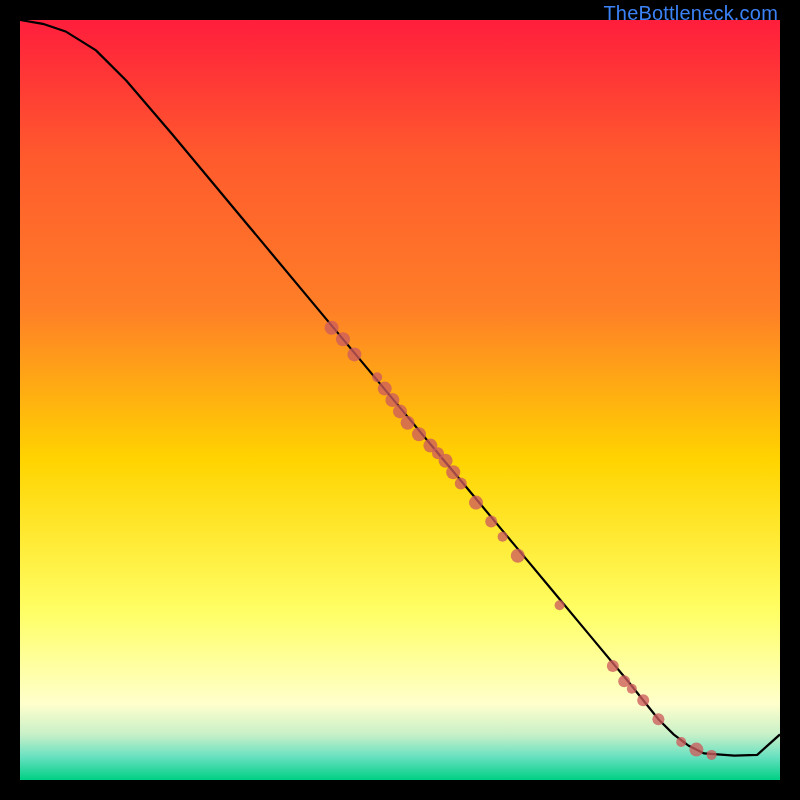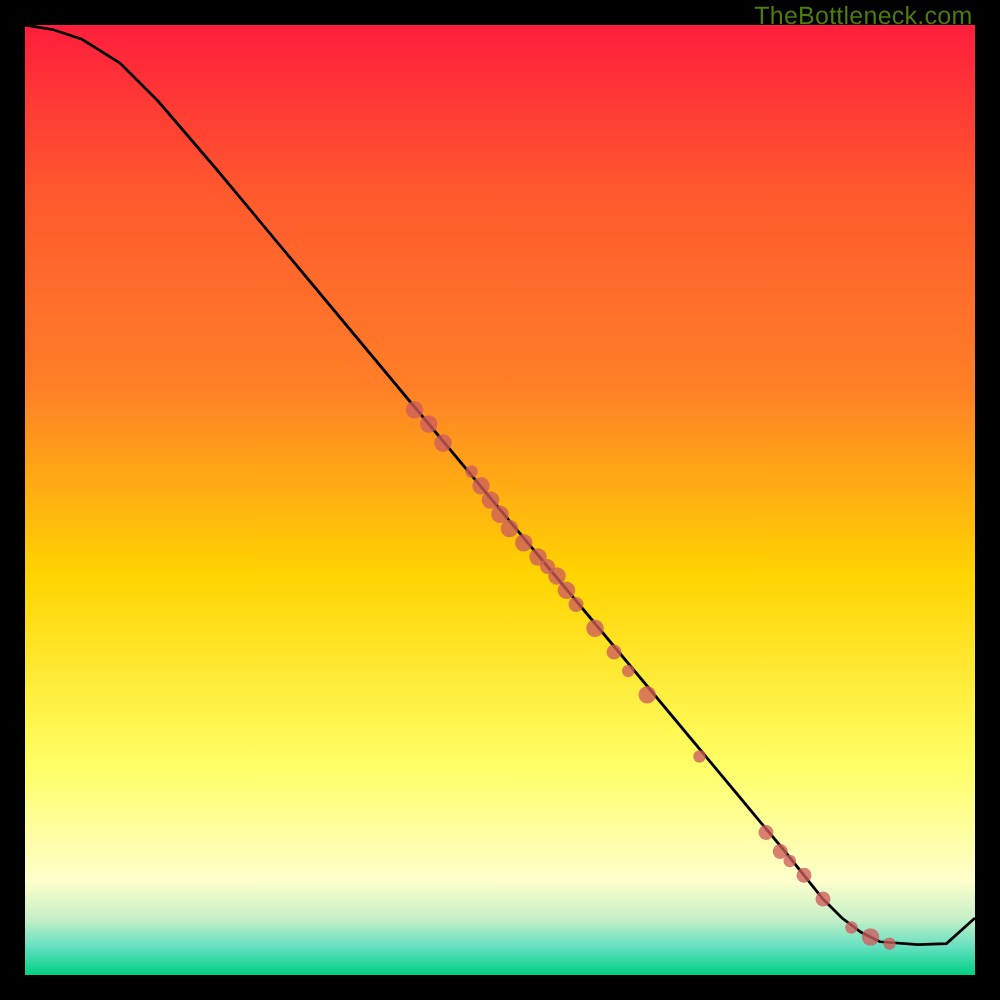--- a/index.html
+++ b/index.html
@@ -23,21 +23,21 @@
     position: absolute;
     left: 20px;
     top: 20px;
     width: 760px;
     height: 760px;
   }
   .watermark {
     position: absolute;
     top: 2px;
     right: 22px;
-    color: #4d7c0f;
+    color: #3b82f6;
     font-size: 20px;
     font-weight: 400;
     letter-spacing: 0.2px;
     z-index: 5;
   }
   svg.plot {
     position: absolute;
     left: 0;
     top: 0;
     width: 760px;

